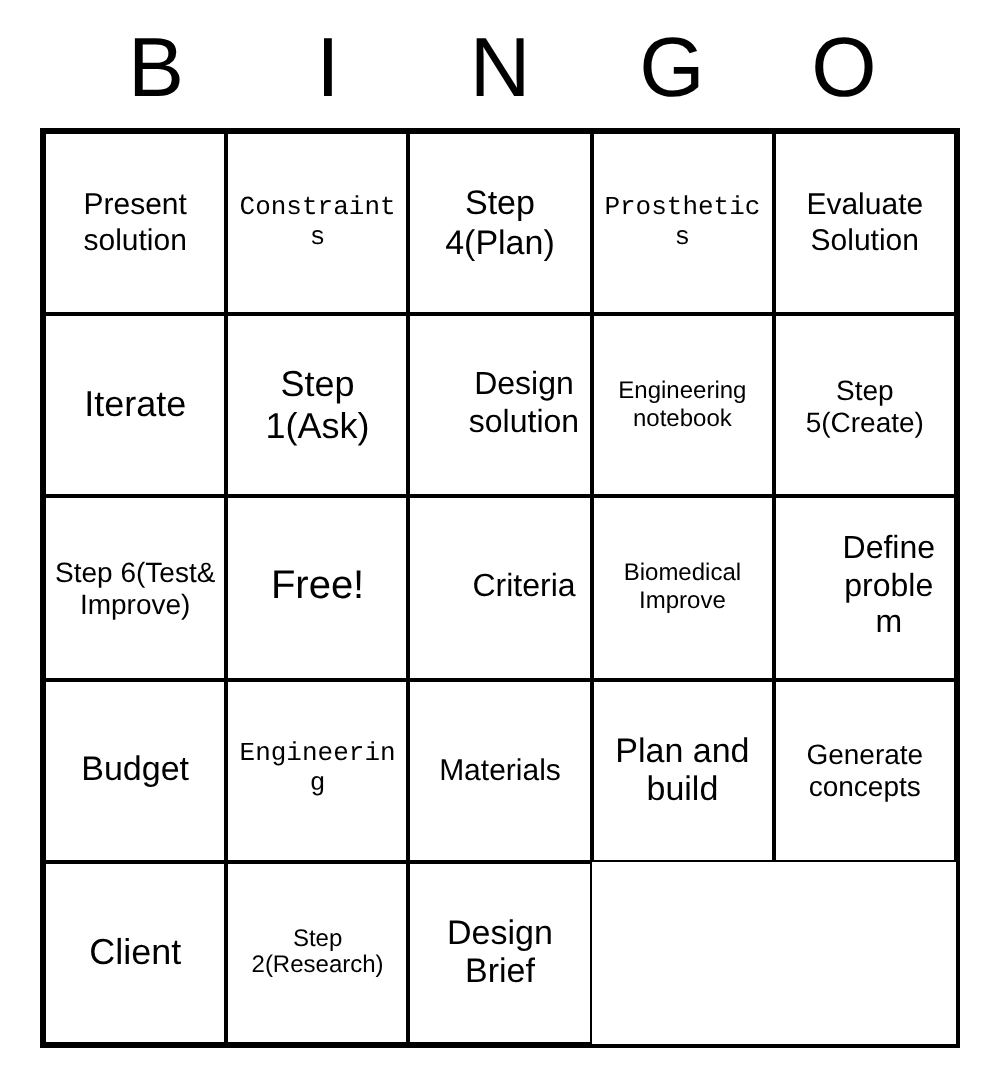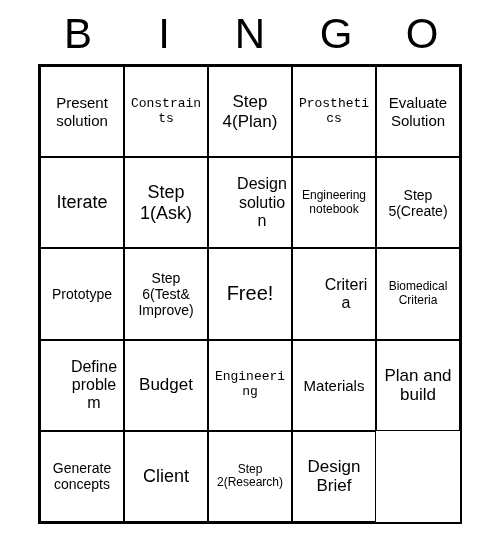--- a/index.html
+++ b/index.html
@@ -24,21 +24,21 @@
     font-size: 42px;
     font-weight: 400;
     color: #000;
     text-align: center;
     width: 60px;
   }
   .grid {
     display: grid;
     grid-template-columns: repeat(5, 1fr);
     grid-template-rows: repeat(5, 1fr);
-    width: 424px;
+    width: 460px;
     height: 460px;
     border: 2px solid #000;
   }
   .cell {
     border: 1px solid #000;
     display: flex;
     align-items: center;
     justify-content: center;
     text-align: center;
     padding: 4px;
@@ -76,25 +76,24 @@
     <div class="cell fs-15">Present solution</div>
     <div class="cell fs-13">Constraints</div>
     <div class="cell fs-17">Step 4(Plan)</div>
     <div class="cell fs-13">Prosthetics</div>
     <div class="cell fs-15">Evaluate Solution</div>
     <div class="cell fs-18">Iterate</div>
     <div class="cell fs-18">Step 1(Ask)</div>
     <div class="cell fs-16">Design solution</div>
     <div class="cell fs-12">Engineering notebook</div>
     <div class="cell fs-14">Step 5(Create)</div>
-    <div class="cell fs-14">Prototype</div>
     <div class="cell fs-14">Step 6(Test&amp; Improve)</div>
     <div class="cell free">Free!</div>
     <div class="cell fs-16">Criteria</div>
-    <div class="cell fs-12">Biomedical Criteria</div>
+    <div class="cell fs-12">Biomedical Improve</div>
     <div class="cell fs-16">Define problem</div>
     <div class="cell fs-17">Budget</div>
     <div class="cell fs-13">Engineering</div>
     <div class="cell fs-15">Materials</div>
     <div class="cell fs-17">Plan and build</div>
     <div class="cell fs-14">Generate concepts</div>
     <div class="cell fs-18">Client</div>
     <div class="cell fs-12">Step 2(Research)</div>
     <div class="cell fs-17">Design Brief</div>
   </div>

